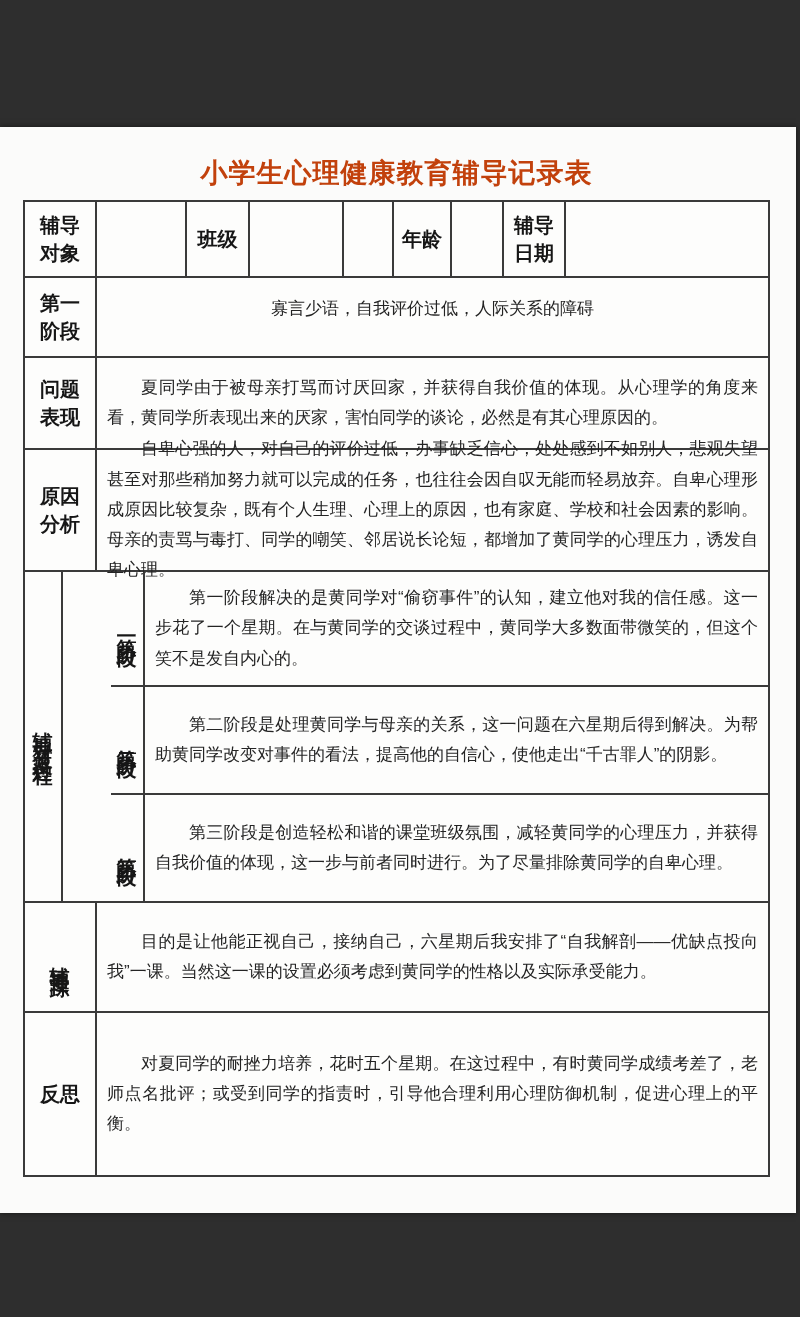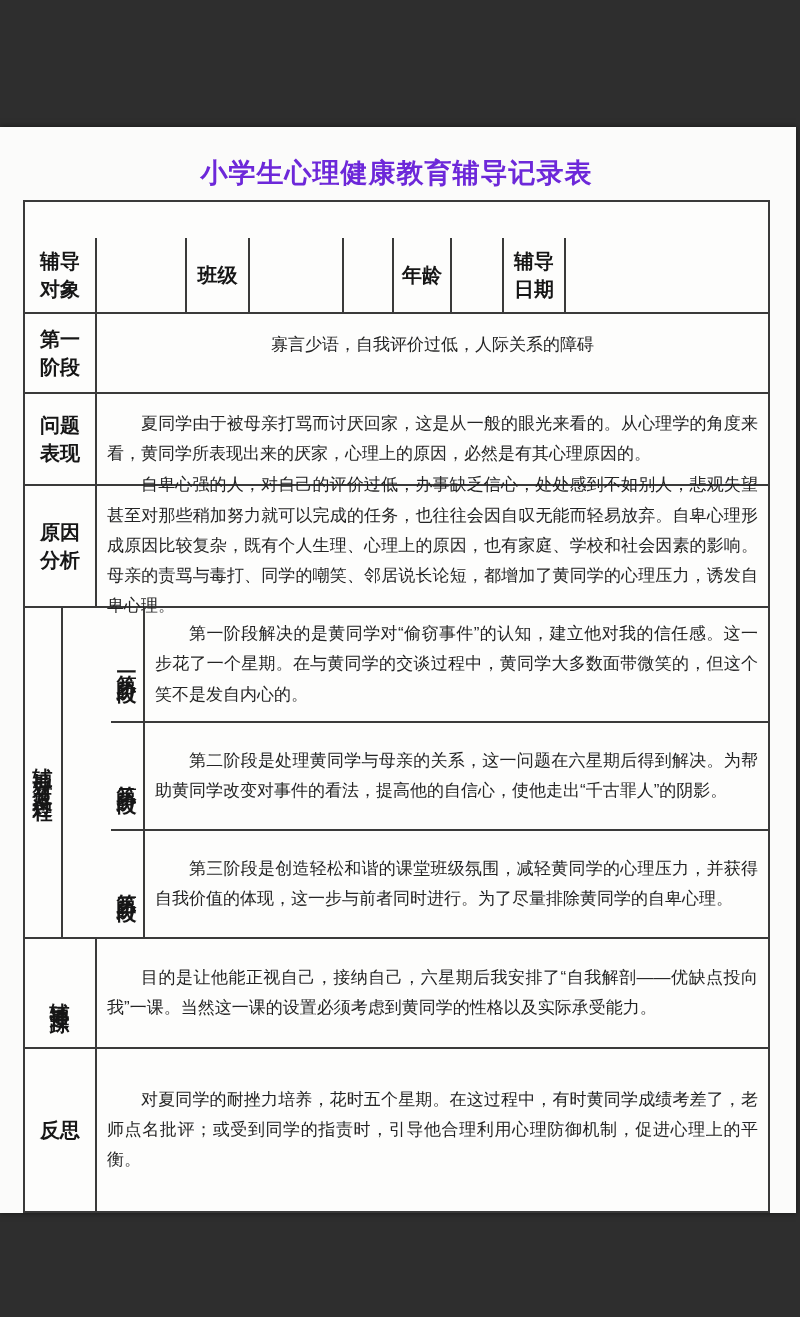--- a/index.html
+++ b/index.html
@@ -10,38 +10,38 @@
     position:relative; width:800px; height:1317px;
     background:#2e2e2e; overflow:hidden;
   }
   .page {
     position:absolute; left:0; top:127px; width:796px; height:1086px;
     background:#fbfbfa;
     box-shadow:0 0 6px rgba(0,0,0,.5);
   }
   .doc-title {
     position:absolute; left:23px; top:28px; width:747px;
-    text-align:center; font-size:27px; font-weight:700; color:#6d28d9;
+    text-align:center; font-size:27px; font-weight:700; color:#c2410c;
     letter-spacing:1px;
   }
   .rtable {
     position:absolute; left:23px; top:73px; width:747px;
     border:2px solid #3a3a3a; background:#fdfdfc;
   }
   .row { display:flex; border-bottom:2px solid #3a3a3a; }
   .row:last-child { border-bottom:none; }
   .cell {
     border-right:2px solid #3a3a3a;
     display:flex; align-items:center; justify-content:center;
     min-width:0;
   }
   .cell:last-child { border-right:none; }
 
   
-  .r-head   { height:76px;margin-top:36px; }
+  .r-head   { height:76px; }
   .r-basic  { height:80px; }
   .r-problem{ height:92px; }
   .r-cause  { height:122px; }
   .r-follow { height:110px;justify-content:flex-end; }
   .r-reflect{ height:162px; }
 
   
   .w-label  { width:72px; flex:none; }
   .w-v1 { width:90px; flex:none; }
   .w-l2 { width:63px; flex:none; }
@@ -126,21 +126,21 @@
         <div class="cell content top-align">
           <p>寡言少语，自我评价过低，人际关系的障碍</p>
         </div>
       </div>
 
       <div class="row r-problem">
         <div class="cell w-label">
           <span class="label-text">问题表现</span>
         </div>
         <div class="cell content indent">
-          <p>夏同学由于被母亲打骂而讨厌回家，这是从一般的眼光来看的。从心理学的角度来看，黄同学所表现出来的厌家，心理上的原因，必然是有其心理原因的。</p>
+          <p>夏同学由于被母亲打骂而讨厌回家，并获得自我价值的体现。从心理学的角度来看，黄同学所表现出来的厌家，害怕同学的谈论，必然是有其心理原因的。</p>
         </div>
       </div>
 
       <div class="row r-cause">
         <div class="cell w-label">
           <span class="label-text">原因分析</span>
         </div>
         <div class="cell content indent">
           <p>自卑心强的人，对自己的评价过低，办事缺乏信心，处处感到不如别人，悲观失望甚至对那些稍加努力就可以完成的任务，也往往会因自叹无能而轻易放弃。自卑心理形成原因比较复杂，既有个人生理、心理上的原因，也有家庭、学校和社会因素的影响。母亲的责骂与毒打、同学的嘲笑、邻居说长论短，都增加了黄同学的心理压力，诱发自卑心理。</p>
         </div>

